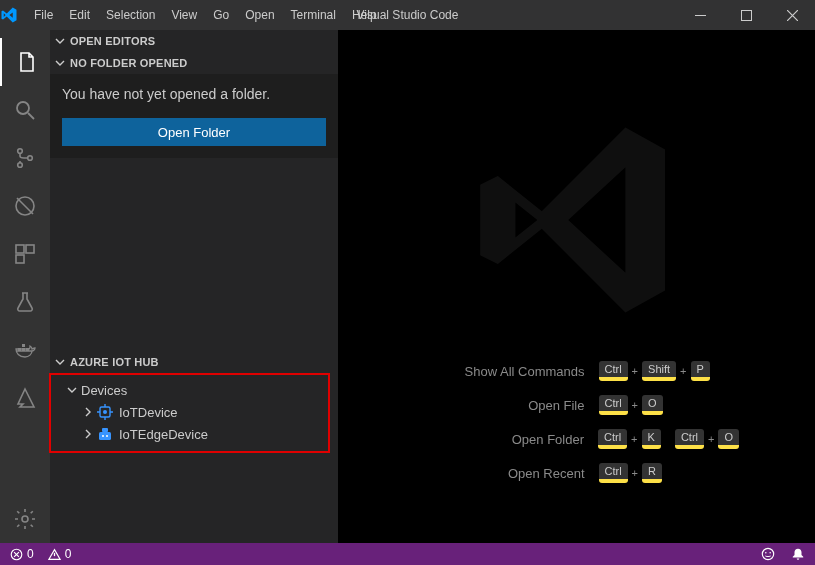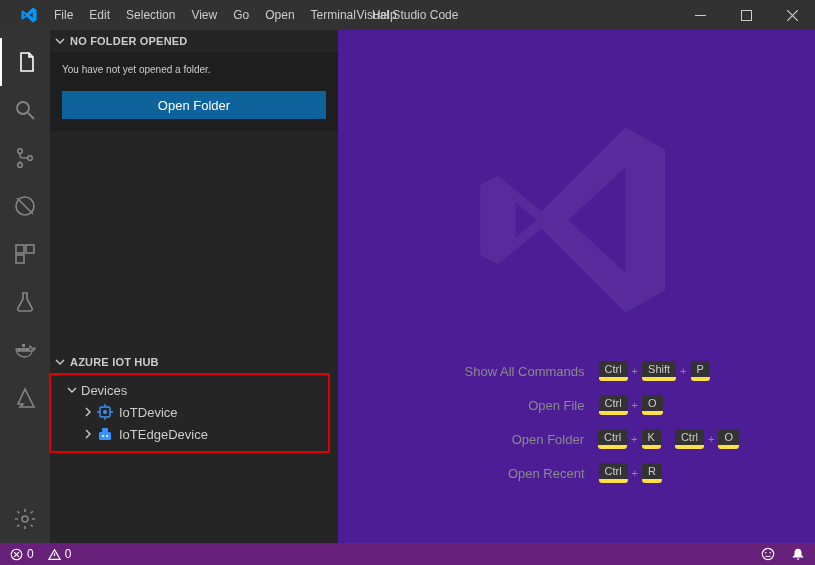--- a/index.html
+++ b/index.html
@@ -12,21 +12,21 @@
     height: 565px;
     overflow: hidden;
     display: flex;
     flex-direction: column;
   }
   .titlebar {
     height: 30px;
     background: #323233;
     display: flex;
     align-items: center;
-    padding-left: 20px;
+    padding-left: 0;
     color: #cccccc;
     font-size: 12px;
     position: relative;
     text-align: center;
   }
   .titlebar .logo {
     margin-right: 8px;
     display: flex;
     align-items: center;
   }
@@ -108,21 +108,21 @@
     align-items: center;
     justify-content: center;
     margin-right: 4px;
   }
   .folder-body {
     background: #1e1e1e;
     padding: 12px;
   }
   .folder-msg {
     color: #cccccc;
-    font-size: 10px;
+    font-size: 14px;
     margin-bottom: 16px;
   }
   .open-folder-btn {
     background: #0e639c;
     color: #ffffff;
     height: 28px;
     display: flex;
     align-items: center;
     justify-content: center;
     font-size: 13px;
@@ -148,21 +148,21 @@
   .highlight-box {
     border: 2px solid #e00000;
     position: relative;
     margin-left: -1px;
     margin-right: 8px;
     padding-bottom:6px;
     padding-top: 2px;
   }
   .editor {
     flex: 1;
-    background: #4c1d95;
+    background: #000000;
     position: relative;
     display: flex;
     flex-direction: column;
     align-items: center;
     justify-content: center;
   }
   .watermark-logo {
     position: absolute;
     top: 80px;
     left: 50%;
@@ -306,20 +306,28 @@
     <div class="ab-item">
       <svg width="24" height="24" viewBox="0 0 24 24">
           <circle cx="12" cy="12" r="3" fill="none" stroke="currentColor" stroke-width="1.6"></circle>
           <path d="M12 2v3M12 19v3M4.2 4.2l2.1 2.1M17.7 17.7l2.1 2.1M2 12h3M19 12h3M4.2 19.8l2.1-2.1M17.7 6.3l2.1-2.1" stroke="currentColor" stroke-width="1.6"></path>
         </svg>
     </div>
   </div>
 
   <div class="sidebar">
 
+    <div class="section-header">
+      <span class="disclosure">
+        <svg width="10" height="10" viewBox="0 0 10 10">
+            <path d="M1 3l4 4 4-4" fill="none" stroke="#ccc" stroke-width="1.4"></path>
+          </svg>
+      </span>
+      <span>OPEN EDITORS</span>
+    </div>
 
     <div class="section-header">
       <span class="disclosure">
         <svg width="10" height="10" viewBox="0 0 10 10">
             <path d="M1 3l4 4 4-4" fill="none" stroke="#ccc" stroke-width="1.4"></path>
           </svg>
       </span>
       <span>NO FOLDER OPENED</span>
     </div>
 

